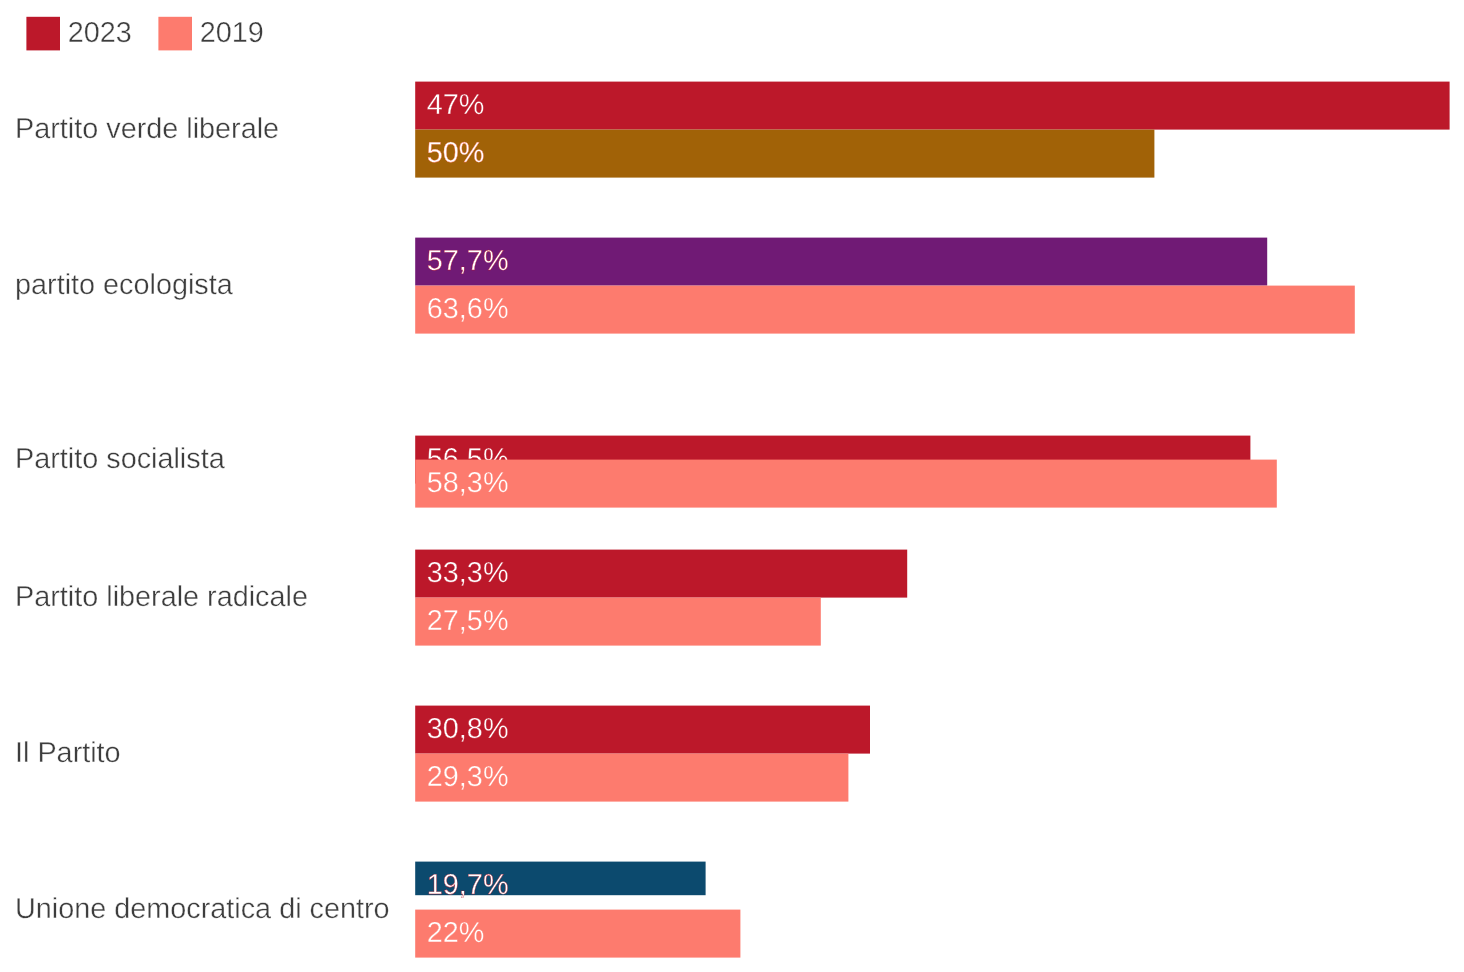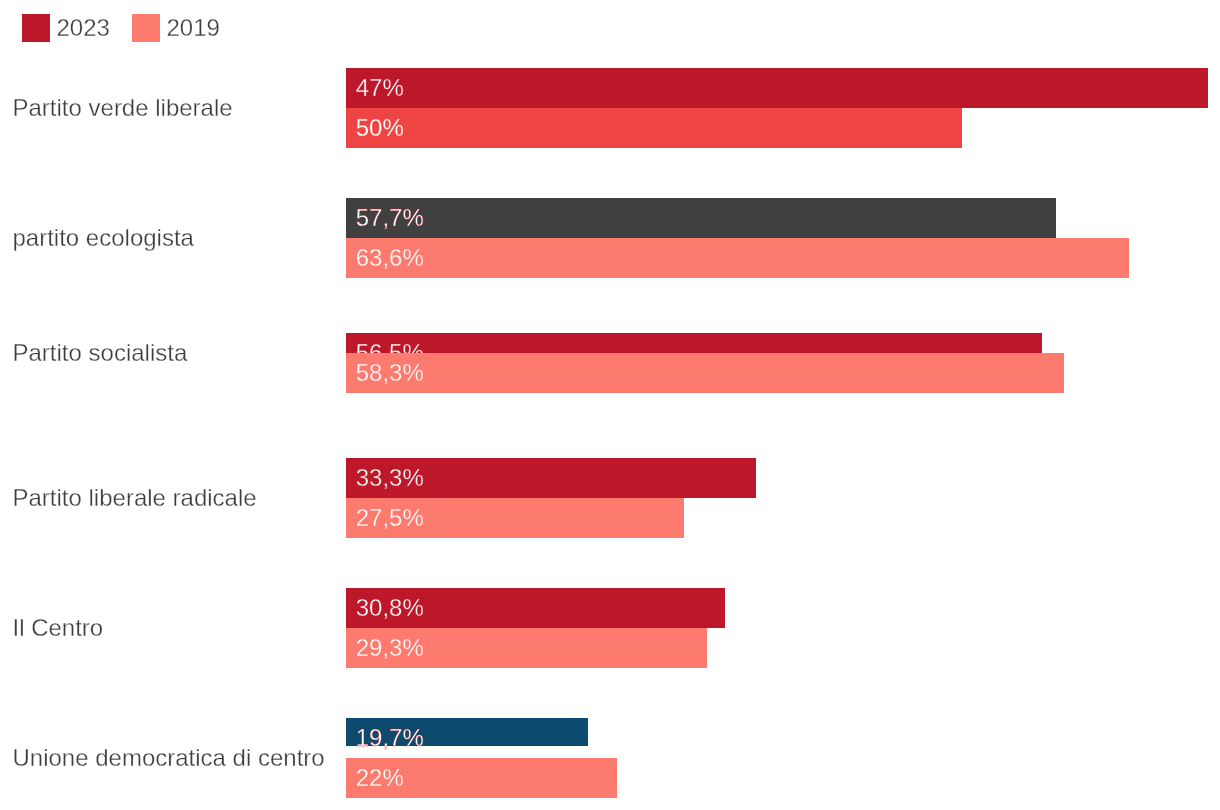--- a/index.html
+++ b/index.html
@@ -54,53 +54,53 @@
       <span class="legend-label">2019</span>
     </div>
   </div>
 
   <div id="plot">
     <div class="row" style="top: 67.6px;">
       <div class="cat-label">Partito verde liberale</div>
       <div class="bar bar-a" style="left: 345.9px; top: 0px; height: 40px; width: 861.896px; background: rgb(188, 24, 42);">
         <span class="bar-value" style="-webkit-text-stroke-color: rgb(188, 24, 42);">47%</span>
       </div>
-      <div class="bar bar-b" style="left: 345.9px; top: 40px; height: 40px; width: 615.64px; background: #ef4444;">
+      <div class="bar bar-b" style="left: 345.9px; top: 40px; height: 40px; width: 615.64px; background: #a16207;">
         <span class="bar-value" style="-webkit-text-stroke-color: rgb(253, 123, 110);">50%</span>
       </div>
     </div>
     <div class="row" style="top: 197.6px;">
       <div class="cat-label">partito ecologista</div>
-      <div class="bar bar-a" style="left: 345.9px; top: 0px; height: 40px; width: 710.449px; background: #404040;">
+      <div class="bar bar-a" style="left: 345.9px; top: 0px; height: 40px; width: 710.449px; background: #701a75;">
         <span class="bar-value" style="-webkit-text-stroke-color: rgb(188, 24, 42);">57,7%</span>
       </div>
       <div class="bar bar-b" style="left: 345.9px; top: 40px; height: 40px; width: 783.094px; background: rgb(253, 123, 110);">
         <span class="bar-value" style="-webkit-text-stroke-color: rgb(253, 123, 110);">63,6%</span>
       </div>
     </div>
-    <div class="row" style="top: 313px;">
+    <div class="row" style="top: 343px;">
       <div class="cat-label">Partito socialista</div>
       <div class="bar bar-a" style="left: 345.9px; top: 0px; height: 40px; width: 695.673px; background: rgb(188, 24, 42); margin-top: 20px;">
         <span class="bar-value" style="-webkit-text-stroke-color: rgb(188, 24, 42);">56,5%</span>
       </div>
       <div class="bar bar-b" style="left: 345.9px; top: 40px; height: 40px; width: 717.836px; background: rgb(253, 123, 110);">
         <span class="bar-value" style="-webkit-text-stroke-color: rgb(253, 123, 110);">58,3%</span>
       </div>
     </div>
     <div class="row" style="top: 457.6px;">
       <div class="cat-label">Partito liberale radicale</div>
       <div class="bar bar-a" style="left: 345.9px; top: 0px; height: 40px; width: 410.016px; background: rgb(188, 24, 42);">
         <span class="bar-value" style="-webkit-text-stroke-color: rgb(188, 24, 42);">33,3%</span>
       </div>
       <div class="bar bar-b" style="left: 345.9px; top: 40px; height: 40px; width: 338.602px; background: rgb(253, 123, 110);">
         <span class="bar-value" style="-webkit-text-stroke-color: rgb(253, 123, 110);">27,5%</span>
       </div>
     </div>
     <div class="row" style="top: 587.6px;">
-      <div class="cat-label">Il Centro</div>
+      <div class="cat-label">Il Partito</div>
       <div class="bar bar-a" style="left: 345.9px; top: 0px; height: 40px; width: 379.234px; background: rgb(188, 24, 42);">
         <span class="bar-value" style="-webkit-text-stroke-color: rgb(188, 24, 42);">30,8%</span>
       </div>
       <div class="bar bar-b" style="left: 345.9px; top: 40px; height: 40px; width: 360.765px; background: rgb(253, 123, 110);">
         <span class="bar-value" style="-webkit-text-stroke-color: rgb(253, 123, 110);">29,3%</span>
       </div>
     </div>
     <div class="row" style="top: 717.6px;">
       <div class="cat-label">Unione democratica di centro</div>
       <div class="bar bar-a" style="left: 345.9px; top: 0px; height: 28px; width: 242.562px; background: #0c4a6e;">

